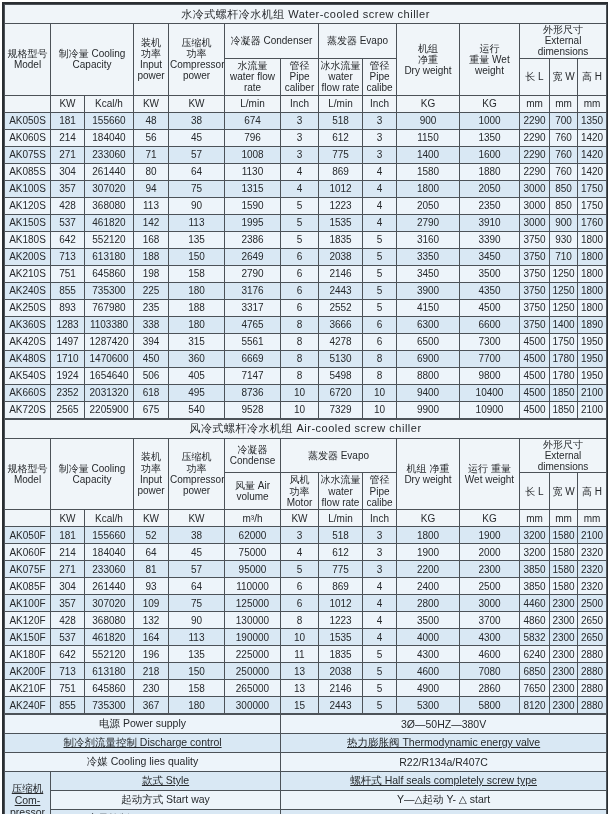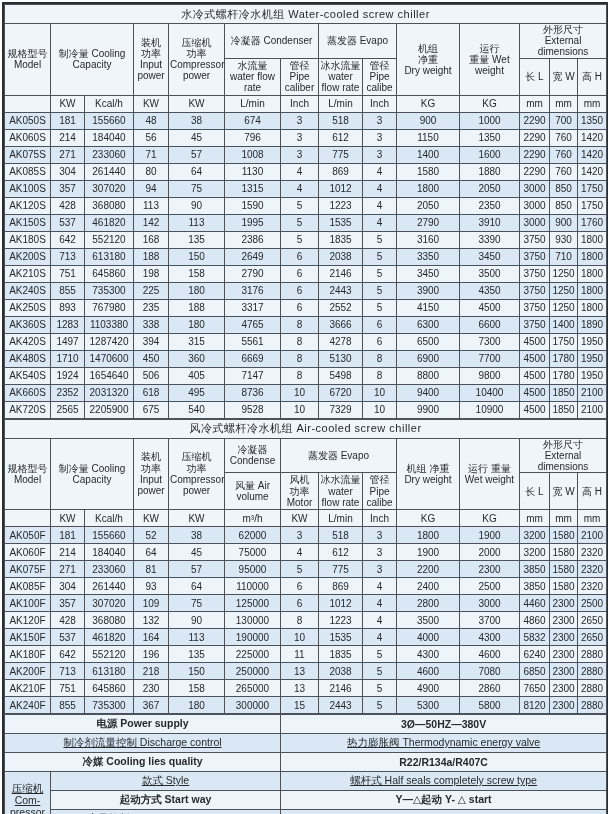--- a/index.html
+++ b/index.html
@@ -18,21 +18,21 @@
   .title-row th{height:18px;font-size:11px;background:var(--header-bg);letter-spacing:.5px;}
   thead th{background:var(--header-bg);font-size:10px;line-height:1.12;}
   .ht th{height:30px;}
   .hs th{height:36px;}
   .pre{white-space:pre-line;}
   tbody.units td{height:16px;font-size:10px;background:var(--header-bg);}
   tbody.data td{height:16px;font-size:10px;}
   tbody.data tr:nth-child(odd) td{background:var(--row-blue);}
   tbody.data tr:nth-child(even) td{background:var(--row-light);}
   table.foot td{height:18px;font-size:10.5px;}
-  tr.f-light td{background:var(--row-light);font-weight:bold;}
+  tr.f-light td{background:var(--row-light);}
   tr.f-blue td{background:var(--row-blue);text-decoration:underline;}
   td.side-label{font-size:10px;line-height:1.15;}
 </style>
 </head>
 <body>
 
 <div class="sheet">
 
   <table class="spec">
     <colgroup>

